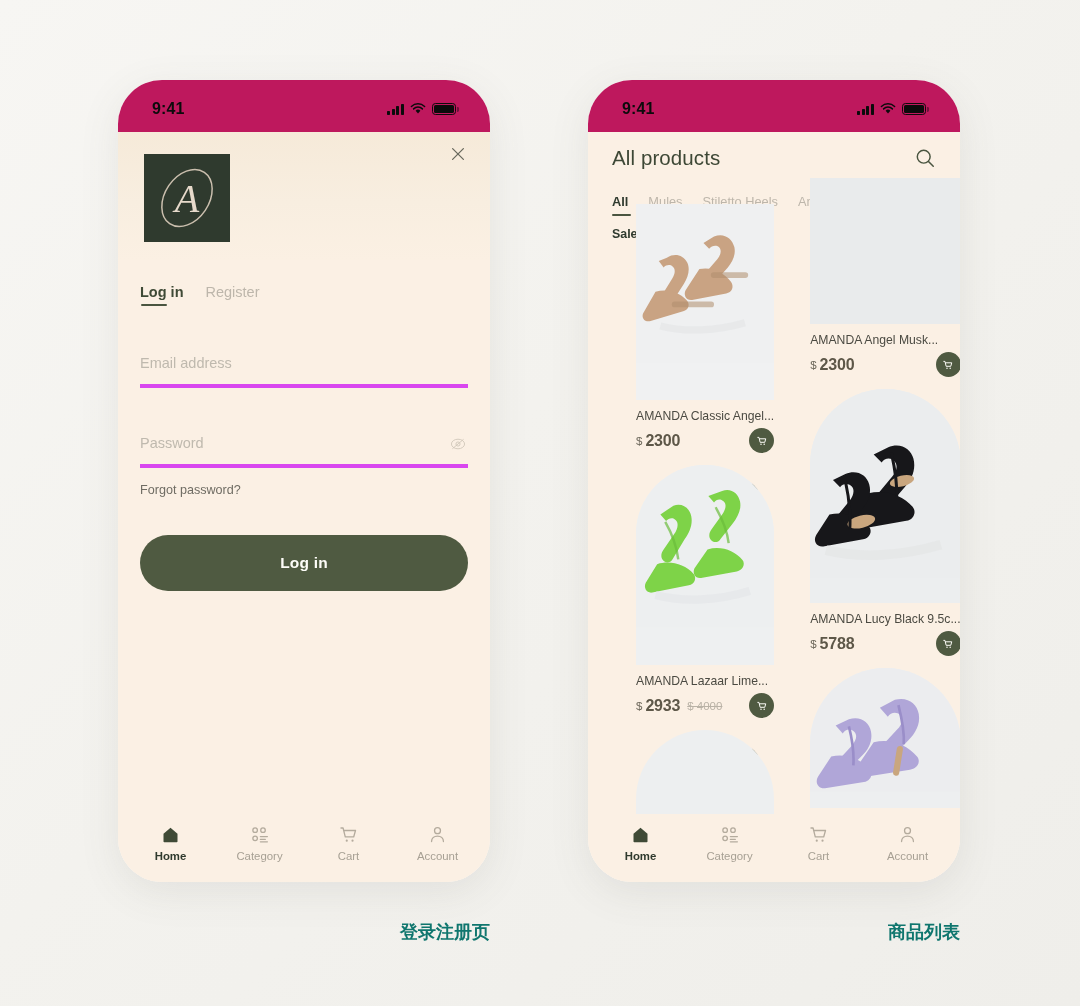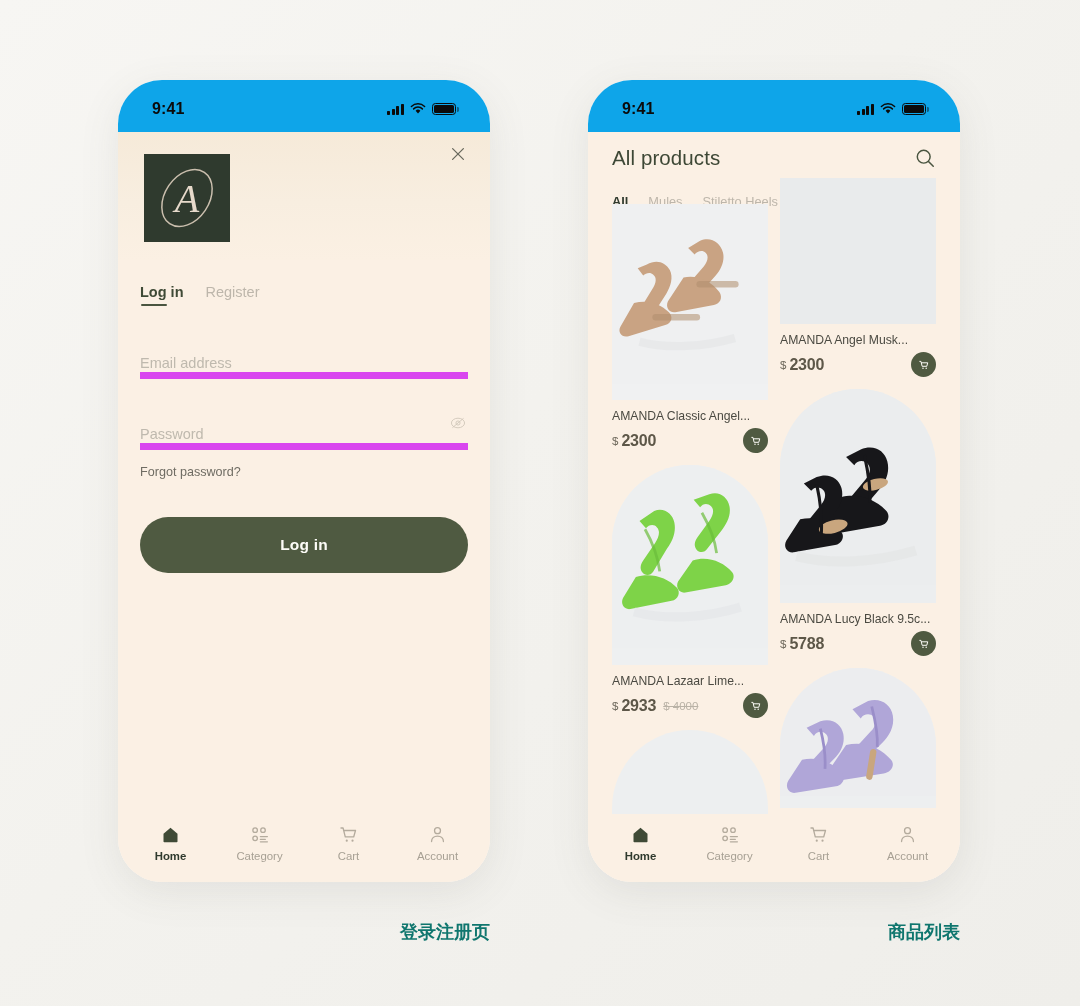--- a/index.html
+++ b/index.html
@@ -22,21 +22,21 @@
     box-shadow: 0 10px 40px rgba(90,85,75,.10);
   }
   #phone-login  { left: 118px; top: 80px; }
   #phone-list   { left: 588px; top: 80px; }
 
   
   .statusbar {
     height: 52px;
     display: flex; align-items: center; justify-content: space-between;
     padding: 6px 34px 0 34px;
-    background: #0ea5e9;
+    background: #be185d;
   }
   .sb-time { font-size: 16px; font-weight: 700; color: #0b0b0b; letter-spacing:.1px; }
   .sb-right { display: flex; align-items: center; gap: 6px; }
   .bars { display: flex; align-items: flex-end; gap: 1.7px; height: 11px; }
   .bars i { display:block; width: 3px; background:#0b0b0b; border-radius: .8px; }
   .bars i:nth-child(1){height:4px;} .bars i:nth-child(2){height:6px;}
   .bars i:nth-child(3){height:8.5px;} .bars i:nth-child(4){height:11px;}
   .batt {
     width: 24px; height: 12px; border: 1.6px solid #0b0b0b; border-radius: 3.4px;
     position: relative; padding: 1.4px;
@@ -72,22 +72,22 @@
   }
   .tab-login { color:#3f4a36; font-weight:700; }
   .tab-login::after {
     content:""; position:absolute; left:1px; bottom:2px; width: 26px; height:2.3px;
     background:#4a5540; border-radius:2px;
   }
   .tab-register { color:#bdb6ab; font-weight:400; }
 
   .field {
     margin-top: 46px; position:relative;
-    border-bottom: 7px solid #d946ef;
-    padding-bottom: 0;
+    border-bottom: 4px solid #d946ef;
+    padding-bottom: 12px;
   }
   .field:first-of-type { margin-top: 58px; }
   .field-input {
     border:none; background:transparent; outline:none;
     font-family:"Liberation Sans",sans-serif; font-size:14.5px;
     color:#6d6a62; width: 88%;
   }
   .field-input::placeholder { color:#bfb9ae; }
   .eye-icon { position:absolute; right:2px; bottom:12px; width:16px; height:16px; color:#cfc6b8; }
   .forgot {
@@ -118,21 +118,21 @@
   .sort-ic { width:9px; height:13px; color:#bdb6ab; }
   .grid-ic { margin-left:auto; width:15px; height:15px; color:#9aa08c; }
 
   
   .grid-scroll { position:absolute; left:0; right:0; top: 120px; bottom: 0; }
   .masonry { display:flex; gap: 12px; padding: 0 24px; }
   .col { flex:1; display:flex; flex-direction:column; gap: 12px; }
   .col-left { margin-top: -48px; }
   .col-right { margin-top: -74px; }
 
-  .card { position:relative; }
+  .card { position:relative;margin-left:24px; }
   .card-img {
     width: 100%; background:#eceef0; position:relative; overflow:hidden;
   }
   .card-img.arch { border-radius: 80px 80px 0 0; }
   .heart {
     position:absolute; right:8px; top:10px; width:16px; height:16px; color:#5c6650; z-index:3;
   }
   .card-meta { padding-top: 9px; }
   .p-name {
     font-size: 12.2px; color:#4b4a42; white-space:nowrap; overflow:hidden;

